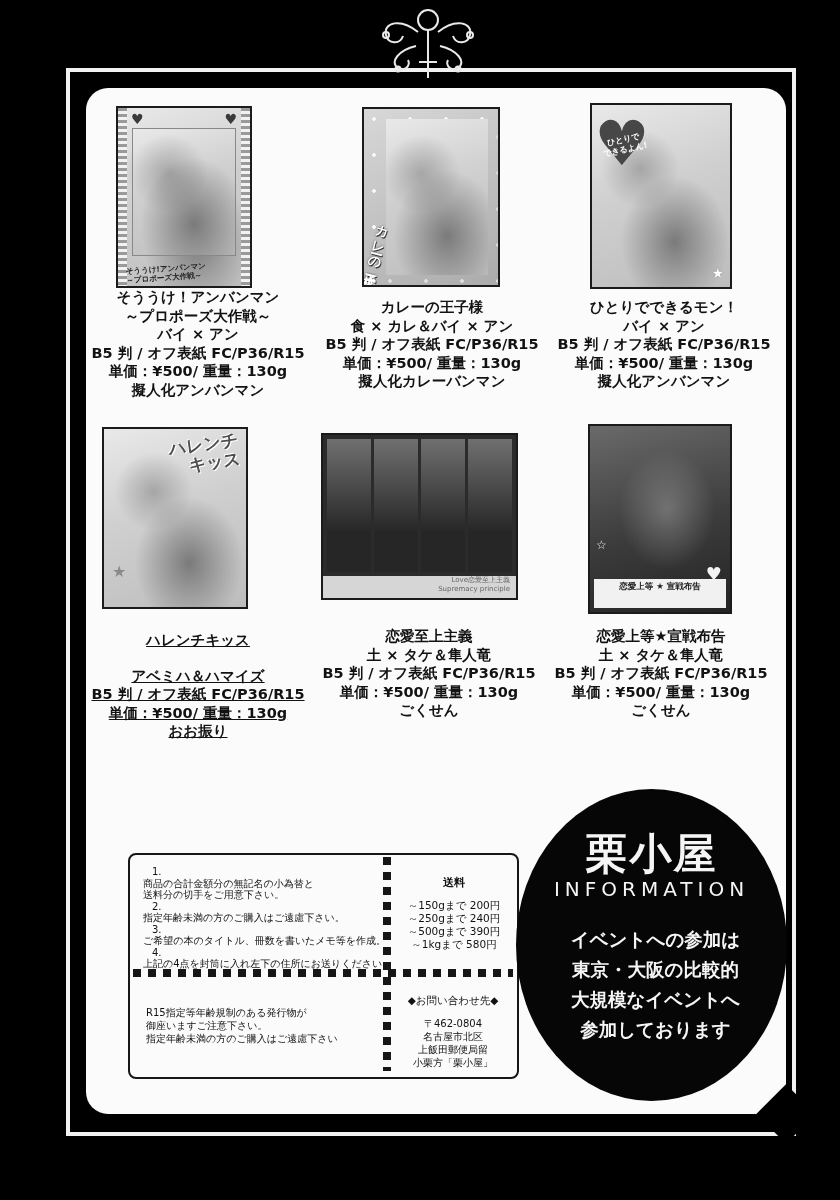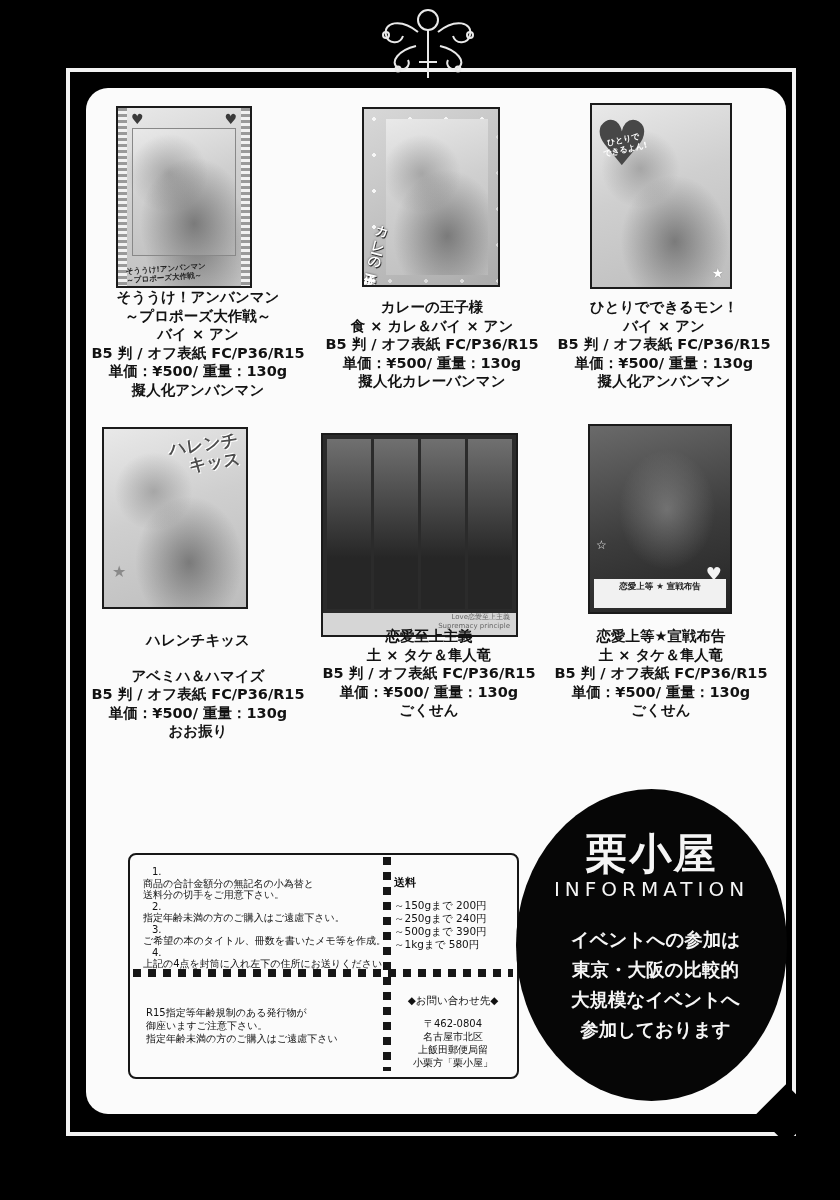--- a/index.html
+++ b/index.html
@@ -63,21 +63,21 @@
   #order-box{position:absolute;left:128px;top:853px;width:387px;height:222px;
       border:2px solid #161616;border-radius:8px;}
   #dash-v{position:absolute;left:383px;top:857px;width:8px;height:214px;
       background:repeating-linear-gradient(180deg,#161616 0 8px,transparent 8px 15px);}
   #dash-h{position:absolute;left:133px;top:969px;width:380px;height:8px;
       background:repeating-linear-gradient(90deg,#161616 0 8px,transparent 8px 15px);}
   #steps{position:absolute;left:136px;top:866px;width:246px;font-size:10px;line-height:11.5px;
       color:#111;}
   #steps .num{padding-left:16px;}
   #steps .ln{padding-left:7px;white-space:nowrap;}
-  #shipping{position:absolute;left:394px;top:876px;width:120px;
+  #shipping{position:absolute;left:394px;top:876px;width:120px;text-align:center;
       font-size:10.5px;line-height:13px;color:#111;}
   #shipping .sh-title{font-size:11px;font-weight:700;margin-bottom:10px;}
   #shipping div{white-space:nowrap;}
   #notice{position:absolute;left:146px;top:1006px;width:238px;font-size:10px;line-height:13px;
       color:#111;}
   #notice div{white-space:nowrap;}
   #contact{position:absolute;left:390px;top:994px;width:126px;text-align:center;color:#111;}
   #contact .ct-head{font-size:10.5px;font-weight:400;margin-bottom:9px;white-space:nowrap;}
   #contact .ct-ln{font-size:10px;line-height:13px;white-space:nowrap;}
   
@@ -165,41 +165,41 @@
   </div>
 
   <div class="cover c-light" style="left:102px;top:427px;width:146px;height:182px;">
     <div class="c4-title">
       <div>ハレンチ</div>
       <div>キッス</div>
     </div>
     <span class="c4-star">★</span>
   </div>
 
-  <div class="cover" style="left:321px;top:433px;width:197px;height:204px;background:#2b2b2b;">
+  <div class="cover" style="left:321px;top:433px;width:197px;height:167px;background:#2b2b2b;">
     <div class="c5-base"></div>
     <div class="c5-strips">
       <div></div>
         <div></div>
       <div></div>
         <div></div>
     </div>
     <div class="c5-cap">
       <div>Love恋愛至上主義</div>
       <div>Supremacy principle</div>
     </div>
   </div>
 
   <div class="cover c-dark" style="left:588px;top:424px;width:144px;height:190px;">
     <span class="c6-star">☆</span>
     <span class="c6-heart">♥</span>
     <div class="c6-strip">恋愛上等 ★ 宣戦布告</div>
   </div>
 
-  <div class="itemtext" style="left:80px;top:631px;">
+  <div class="itemtext" style="left:80px;top:631px;text-decoration:underline;">
     <div>ハレンチキッス</div>
     <div class="gap">アベミハ＆ハマイズ</div>
     <div>B5 判 / オフ表紙 FC/P36/R15</div>
     <div>単価：¥500/ 重量：130g</div>
     <div>おお振り</div>
   </div>
 
   <div class="itemtext" style="left:311px;top:627px;">
     <div>恋愛至上主義</div>
     <div>土 × タケ＆隼人竜</div>

